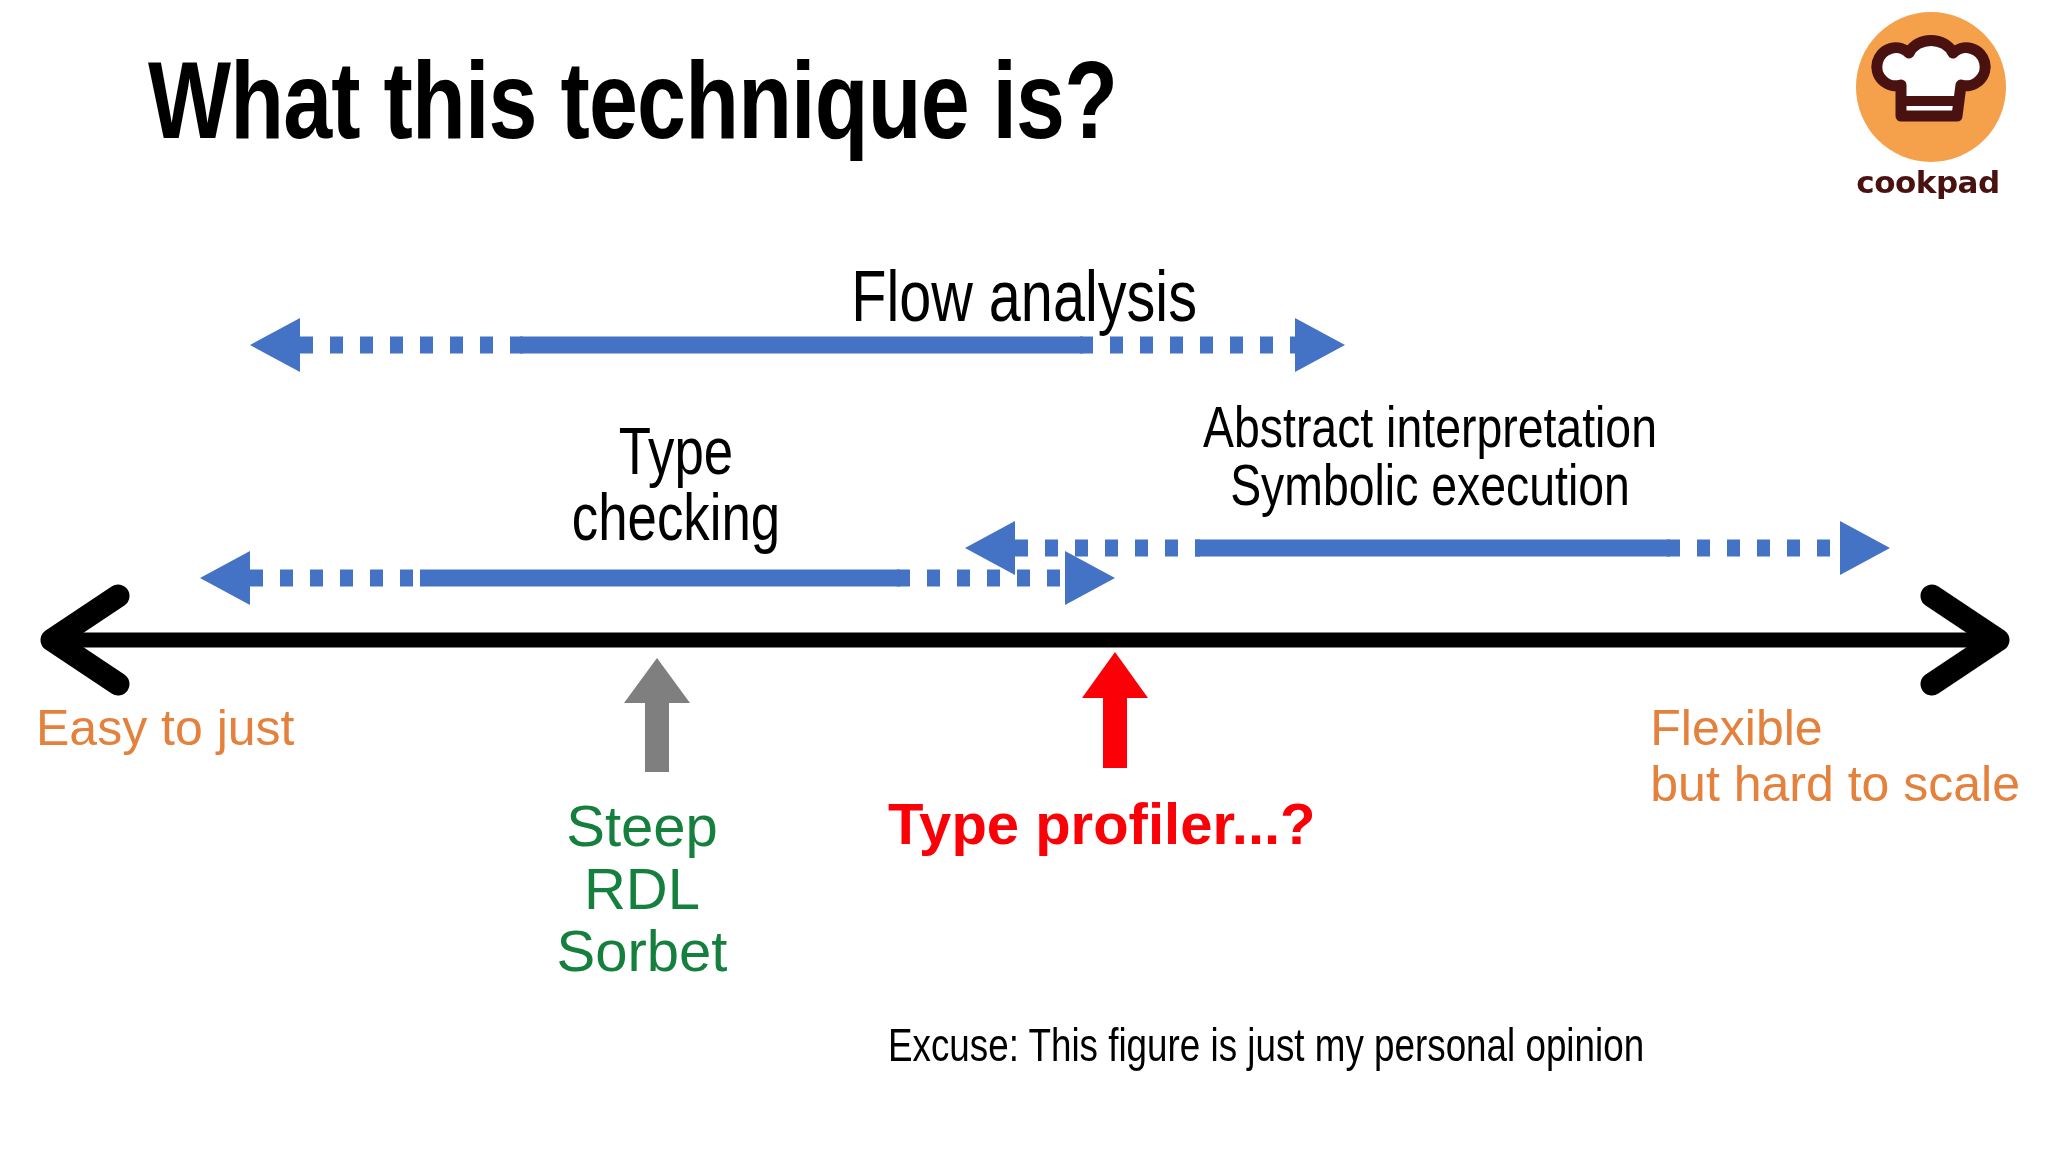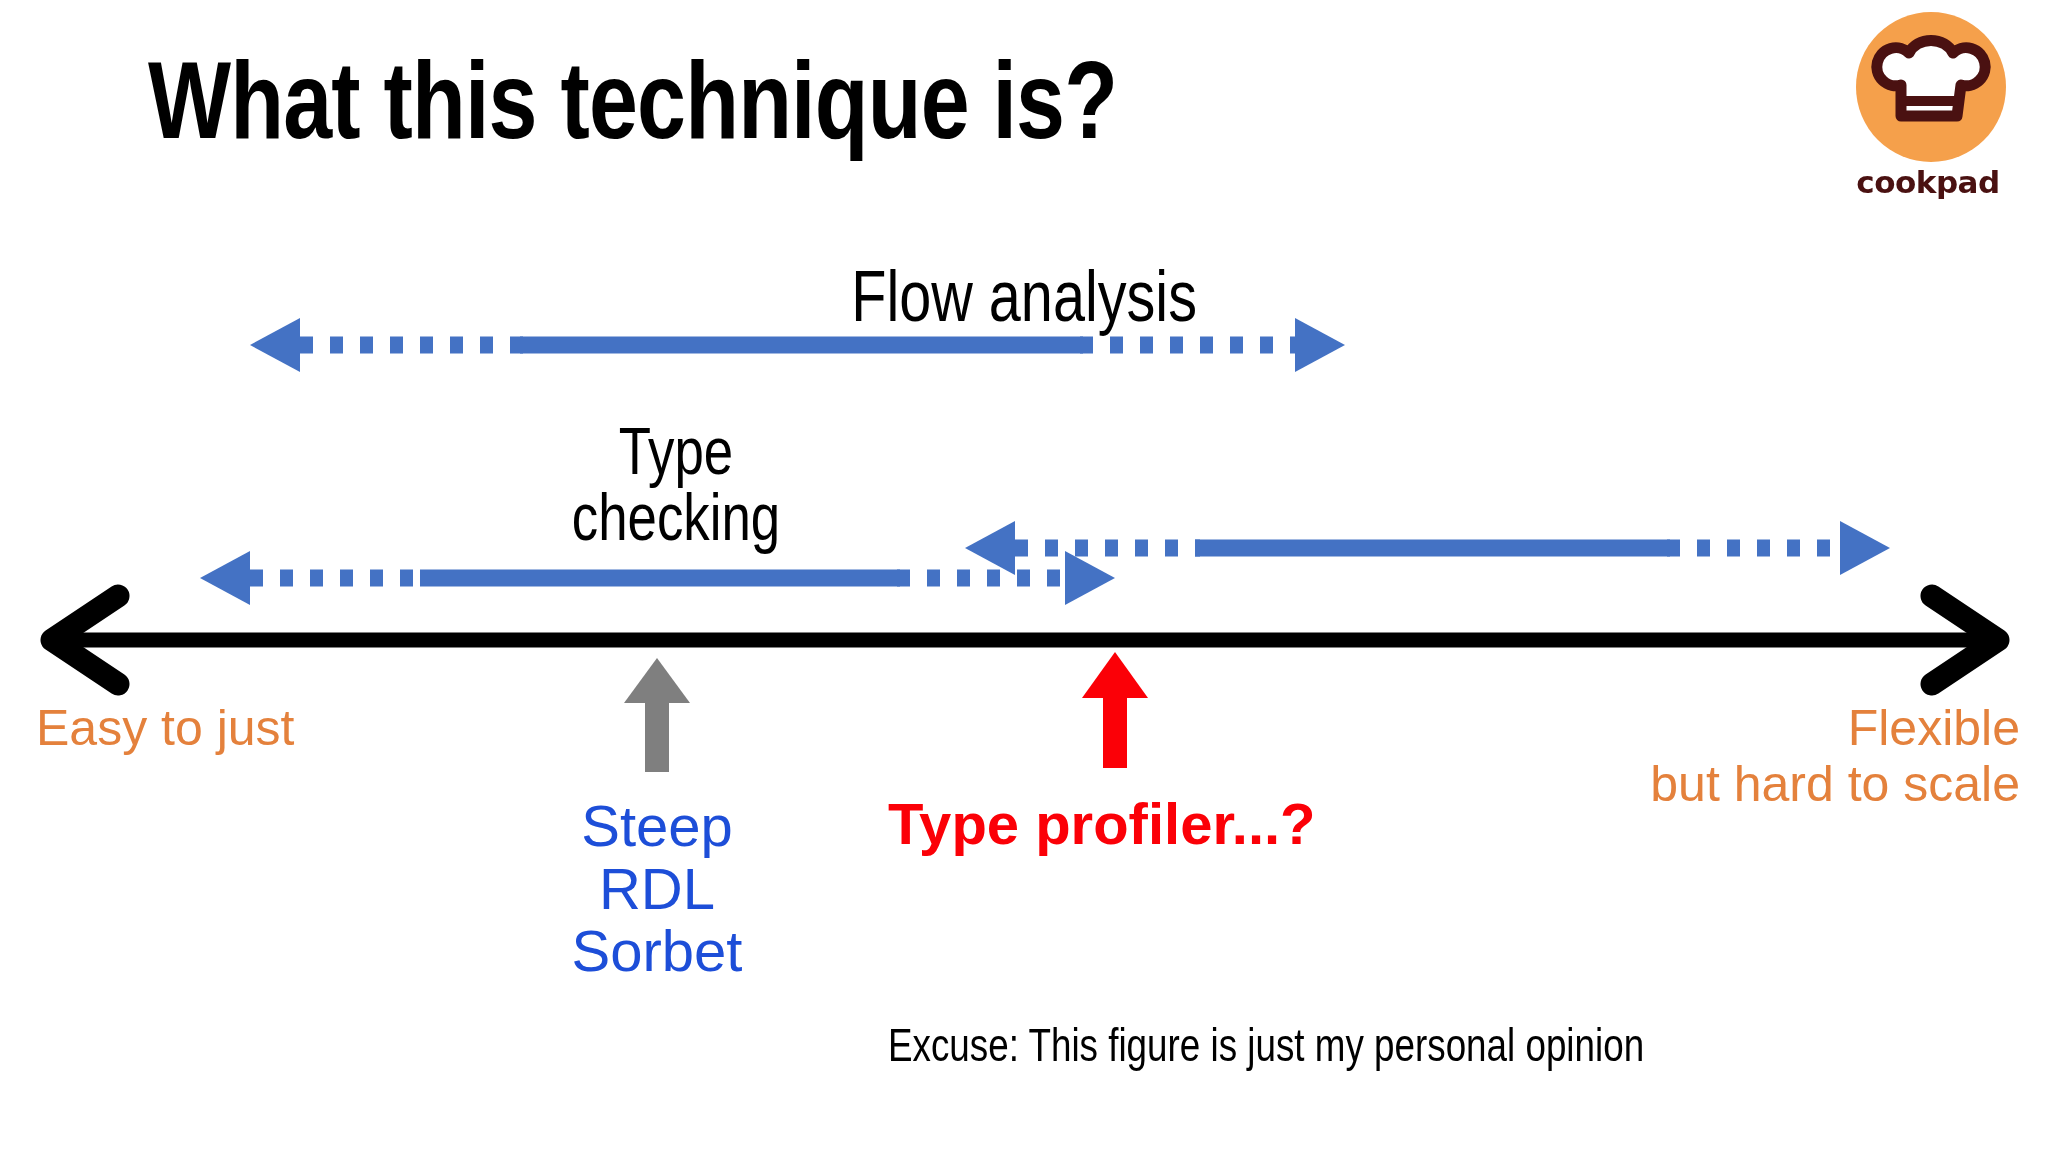--- a/index.html
+++ b/index.html
@@ -38,24 +38,24 @@
 
   .lbl-excuse{position:absolute;left:888px;top:1018px;font-size:46px;text-align:center;}
   .lbl-excuse span{display:inline-block;transform:scaleX(.80);transform-origin:left top;}
 
   
   .arrows{position:absolute;left:0;top:0;width:2048px;height:1152px;}
 
   
   .orange{color:#E4813C;font-family:"Liberation Sans",sans-serif;font-size:50px;line-height:1.12;}
   .orange-left{position:absolute;left:36px;top:700px;text-align:left;}
-  .orange-right{position:absolute;right:28px;top:700px;text-align:right;}
+  .orange-right{position:absolute;right:28px;top:700px;}
 
-  .tools{position:absolute;left:497px;top:795px;width:320px;text-align:center;
-         font-size:58px;line-height:1.08;color:#1d4ed8;font-family:"Liberation Sans",sans-serif;}
+  .tools{position:absolute;left:482px;top:795px;width:320px;text-align:center;
+         font-size:58px;line-height:1.08;color:#15803d;font-family:"Liberation Sans",sans-serif;}
   .tools div{white-space:nowrap;}
 
   .profiler{position:absolute;left:888px;top:790px;font-size:58px;font-weight:700;
             color:#FB0007;font-family:Liberation Sans, sans-serif;white-space:nowrap;}
 </style>
 </head>
 <body>
 
 <div class="slide">
 
@@ -78,20 +78,24 @@
 
   <div class="cond lbl-flow">
     <span>Flow analysis</span>
   </div>
 
   <div class="cond lbl-type">
     <span>Type</span>
     <span>checking</span>
   </div>
 
+  <div class="cond lbl-abs">
+    <span>Abstract interpretation</span>
+    <span>Symbolic execution</span>
+  </div>
 
   <svg class="arrows" viewBox="0 0 2048 1152">
 
     <g>
       <polygon points="250,345 300,318 300,372" fill="#4472C4"></polygon>
       <line x1="300" y1="345" x2="525" y2="345" stroke="#4472C4" stroke-width="17" stroke-dasharray="13 17"></line>
       <line x1="520" y1="345" x2="1083" y2="345" stroke="#4472C4" stroke-width="17"></line>
       <line x1="1080" y1="345" x2="1298" y2="345" stroke="#4472C4" stroke-width="17" stroke-dasharray="13 17"></line>
       <polygon points="1345,345 1295,318 1295,372" fill="#4472C4"></polygon>
     </g>

